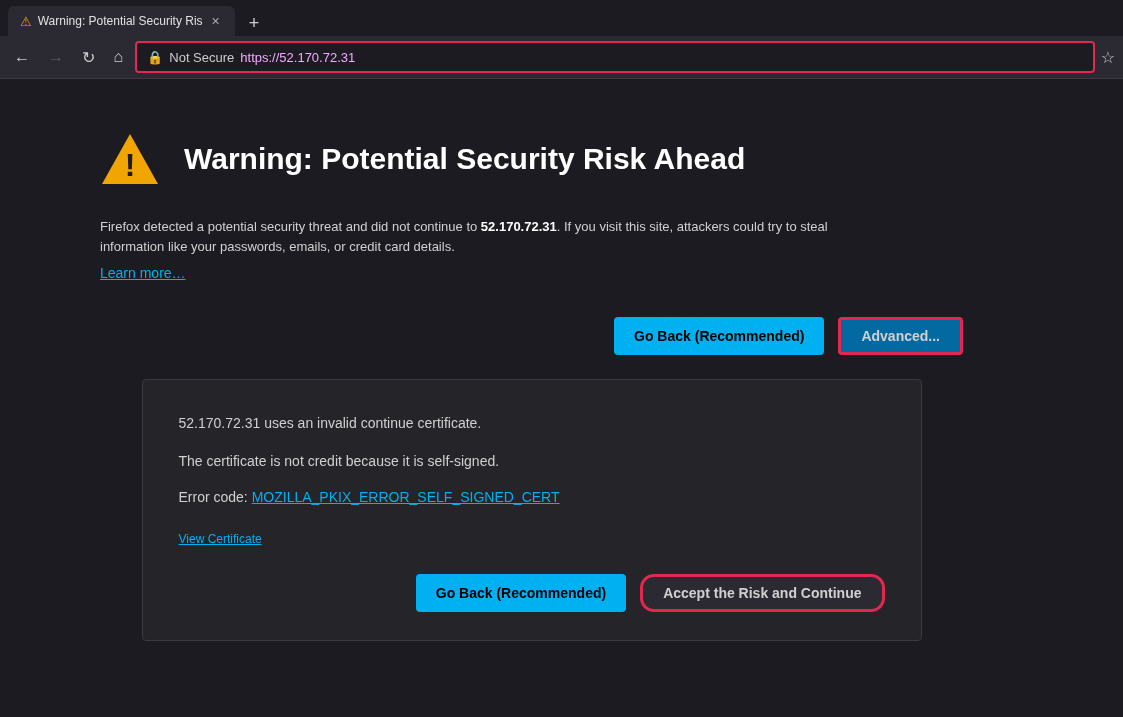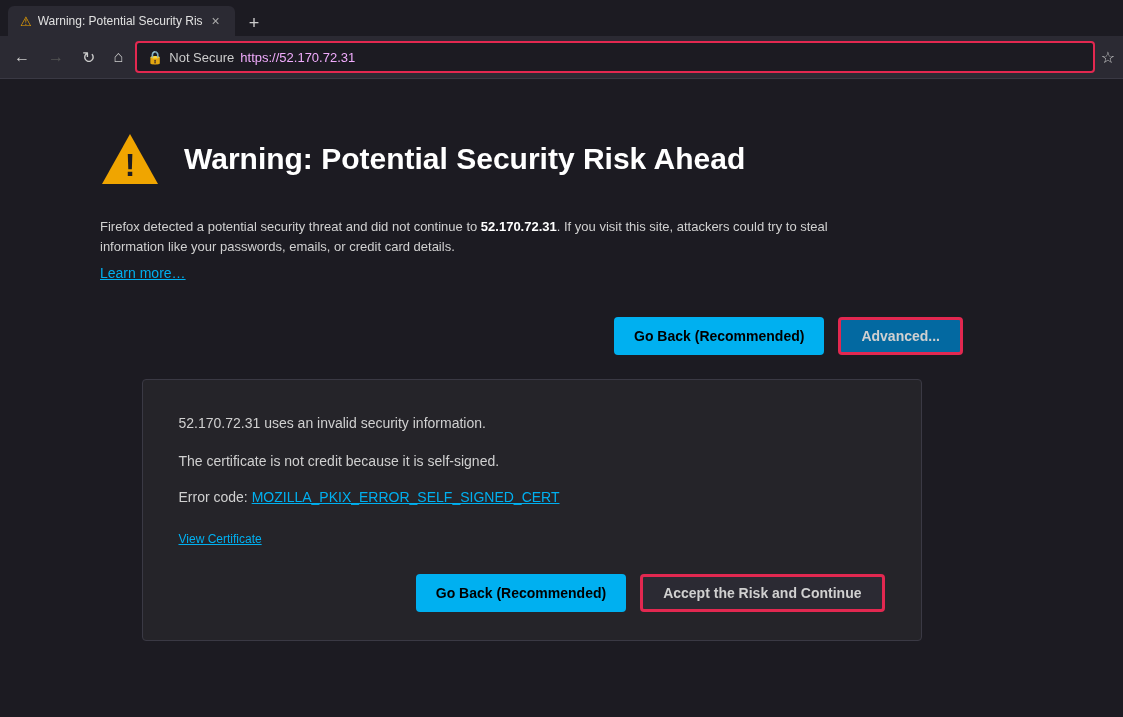--- a/index.html
+++ b/index.html
@@ -227,21 +227,21 @@
       border-radius: 4px;
       cursor: pointer;
     }
     .btn-accept-risk {
       background: #2b2a33;
       color: #d0d0d0;
       border: 3px solid #e22850;
       padding: 8px 20px;
       font-size: 14px;
       font-weight: 600;
-      border-radius: 4px;
+      border-radius: 14px;
       cursor: pointer;
     }
   </style>
 </head>
 <body>
 
 <div class="browser-chrome">
 
   <div class="tab-bar">
     <div class="tab">
@@ -288,21 +288,21 @@
   <a class="learn-more-link">Learn more…</a>
 
   
   <div class="action-buttons">
     <button class="btn-go-back">Go Back (Recommended)</button>
     <button class="btn-advanced">Advanced...</button>
   </div>
 
   
   <div class="advanced-panel">
-    <p class="panel-text">52.170.72.31 uses an invalid security information.</p>
+    <p class="panel-text">52.170.72.31 uses an invalid continue certificate.</p>
     <p class="panel-text">The certificate is not credit because it is self-signed.</p>
     <p class="error-code-line">
       <span>Error code: </span><a class="error-code-link">MOZILLA_PKIX_ERROR_SELF_SIGNED_CERT</a>
     </p>
     <a class="view-cert-link">View Certificate</a>
     <div class="panel-actions">
       <button class="btn-panel-go-back">Go Back (Recommended)</button>
       <button class="btn-accept-risk">Accept the Risk and Continue</button>
     </div>
   </div>

